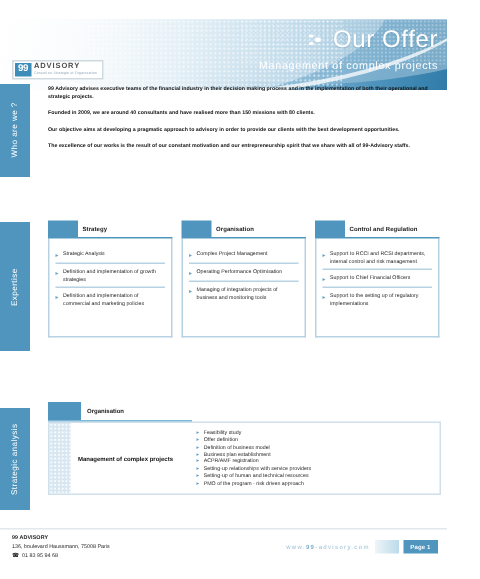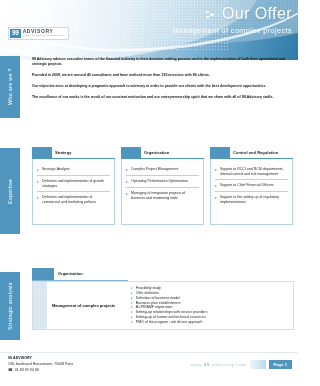--- a/index.html
+++ b/index.html
@@ -7,21 +7,21 @@
   body {
     font-family:"Liberation Sans", sans-serif;
     background:#ffffff;
     position:relative;
     overflow:hidden;
     color:#1a1a1a;
   }
 
   
   .header {
-    position:absolute; left:0; top:0; width:298px; height:60px;
+    position:absolute; left:0; top:13px; width:298px; height:47px;
     background:linear-gradient(105deg,#ffffff 0%,#eaf2f8 18%,#bcd9ea 42%,#7fb4d4 66%,#4a90bb 86%,#2f7ba8 100%);
     overflow:hidden;
     text-decoration:underline;
   }
   .hdr-swoosh-a {
     position:absolute; left:-40px; top:-52px; width:300px; height:110px;
     border-radius:50%;
     background:linear-gradient(100deg,rgba(255,255,255,.95),rgba(255,255,255,.25));
     transform:rotate(-6deg);
   }

